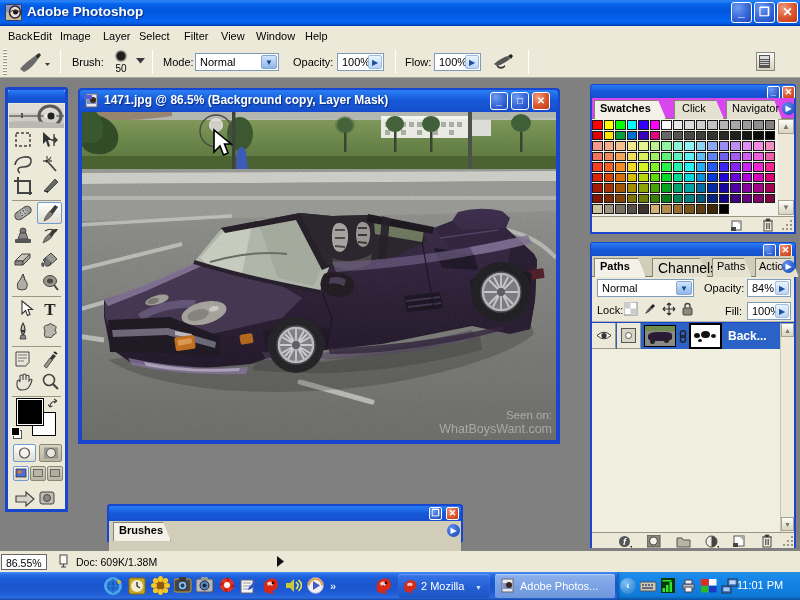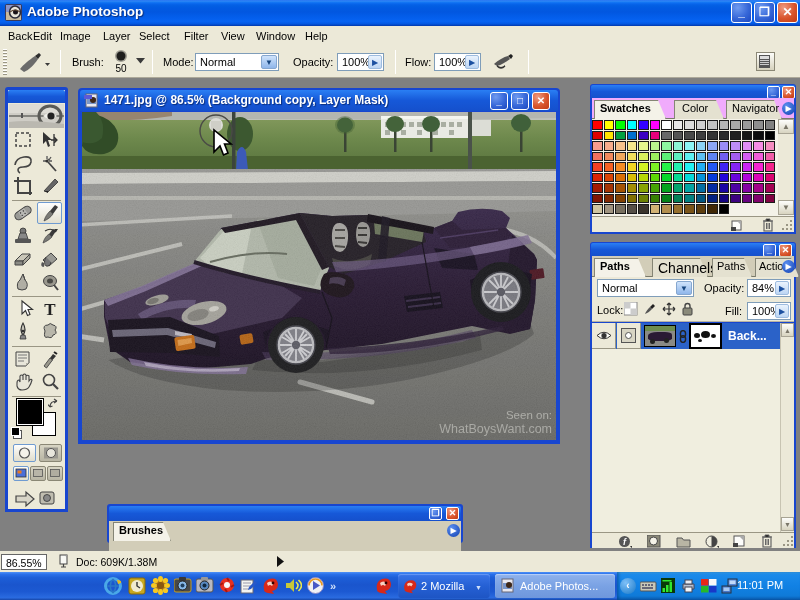--- a/index.html
+++ b/index.html
@@ -494,25 +494,25 @@
     <circle cx="134" cy="19" r="16" fill="none" stroke="#4a4a46" stroke-width="1.4"></circle>
     <path d="M132 18 l0 22 6-6 3.5 9 4.5-2 -3.5-9 6.5 0 z" fill="#fff" stroke="#000" stroke-width="1.6"></path>
   </svg>
 </div>
 
 <div id="swatches" class="abs" style="left:590px;top:84px;width:206px;height:150px;background:#1846cf;border-radius:3px 3px 0 0;">
   <div class="abs ptitle" style="left:1px;top:1px;width:204px;height:13px;border-radius:2px 2px 0 0;">
     <div class="smbtn abs" style="left:176px;top:1px;">_</div>
     <div class="smbtn close abs" style="left:191px;top:1px;">✕</div>
   </div>
-  <div class="abs" style="left:2px;top:14px;width:202px;height:21px;background:#f0abfc;border-bottom:1px solid #7a7a6a;">
+  <div class="abs" style="left:2px;top:14px;width:202px;height:21px;background:#d946ef;border-bottom:1px solid #7a7a6a;">
     <div class="abs" style="left:2px;top:2px;width:72px;height:19px;background:#f4f2e8;border:1px solid #858575;border-bottom:none;clip-path:polygon(0 0, calc(100% - 8px) 0, 100% 100%, 0 100%);"></div>
     <div class="abs" style="left:8px;top:4px;font-size:11px;font-weight:bold;">Swatches</div>
     <div class="abs" style="left:82px;top:2px;width:50px;height:19px;background:#e4e1d0;border:1px solid #858575;border-bottom:none;clip-path:polygon(0 0, calc(100% - 8px) 0, 100% 100%, 0 100%);"></div>
-    <div class="abs" style="left:90px;top:4px;font-size:11px;">Color</div>
+    <div class="abs" style="left:90px;top:4px;font-size:11px;">Click</div>
     <div class="abs" style="left:134px;top:2px;width:56px;height:19px;background:#e4e1d0;border:1px solid #858575;border-bottom:none;clip-path:polygon(0 0, calc(100% - 8px) 0, 100% 100%, 0 100%);"></div>
     <div class="abs" style="left:140px;top:4px;font-size:11px;">Navigator</div>
     <div class="abs" style="left:190px;top:4px;width:13px;height:13px;border-radius:50%;background:radial-gradient(circle at 35% 30%,#5b8ef0,#1040b0);color:#fff;font-size:8px;text-align:center;line-height:13px;">▶</div>
   </div>
   <div class="abs" style="left:2px;top:35px;width:202px;height:97px;background:#f4f2e8;">
     <div id="swgrid" class="abs" style="left:0;top:1px;width:185px;height:95px;">
         <i style="left:0.0px;top:0.0px;background:#ff0000"></i>
         <i style="left:11.5px;top:0.0px;background:#ffff00"></i>
         <i style="left:23.0px;top:0.0px;background:#00ff00"></i>
         <i style="left:34.5px;top:0.0px;background:#00ffff"></i>

